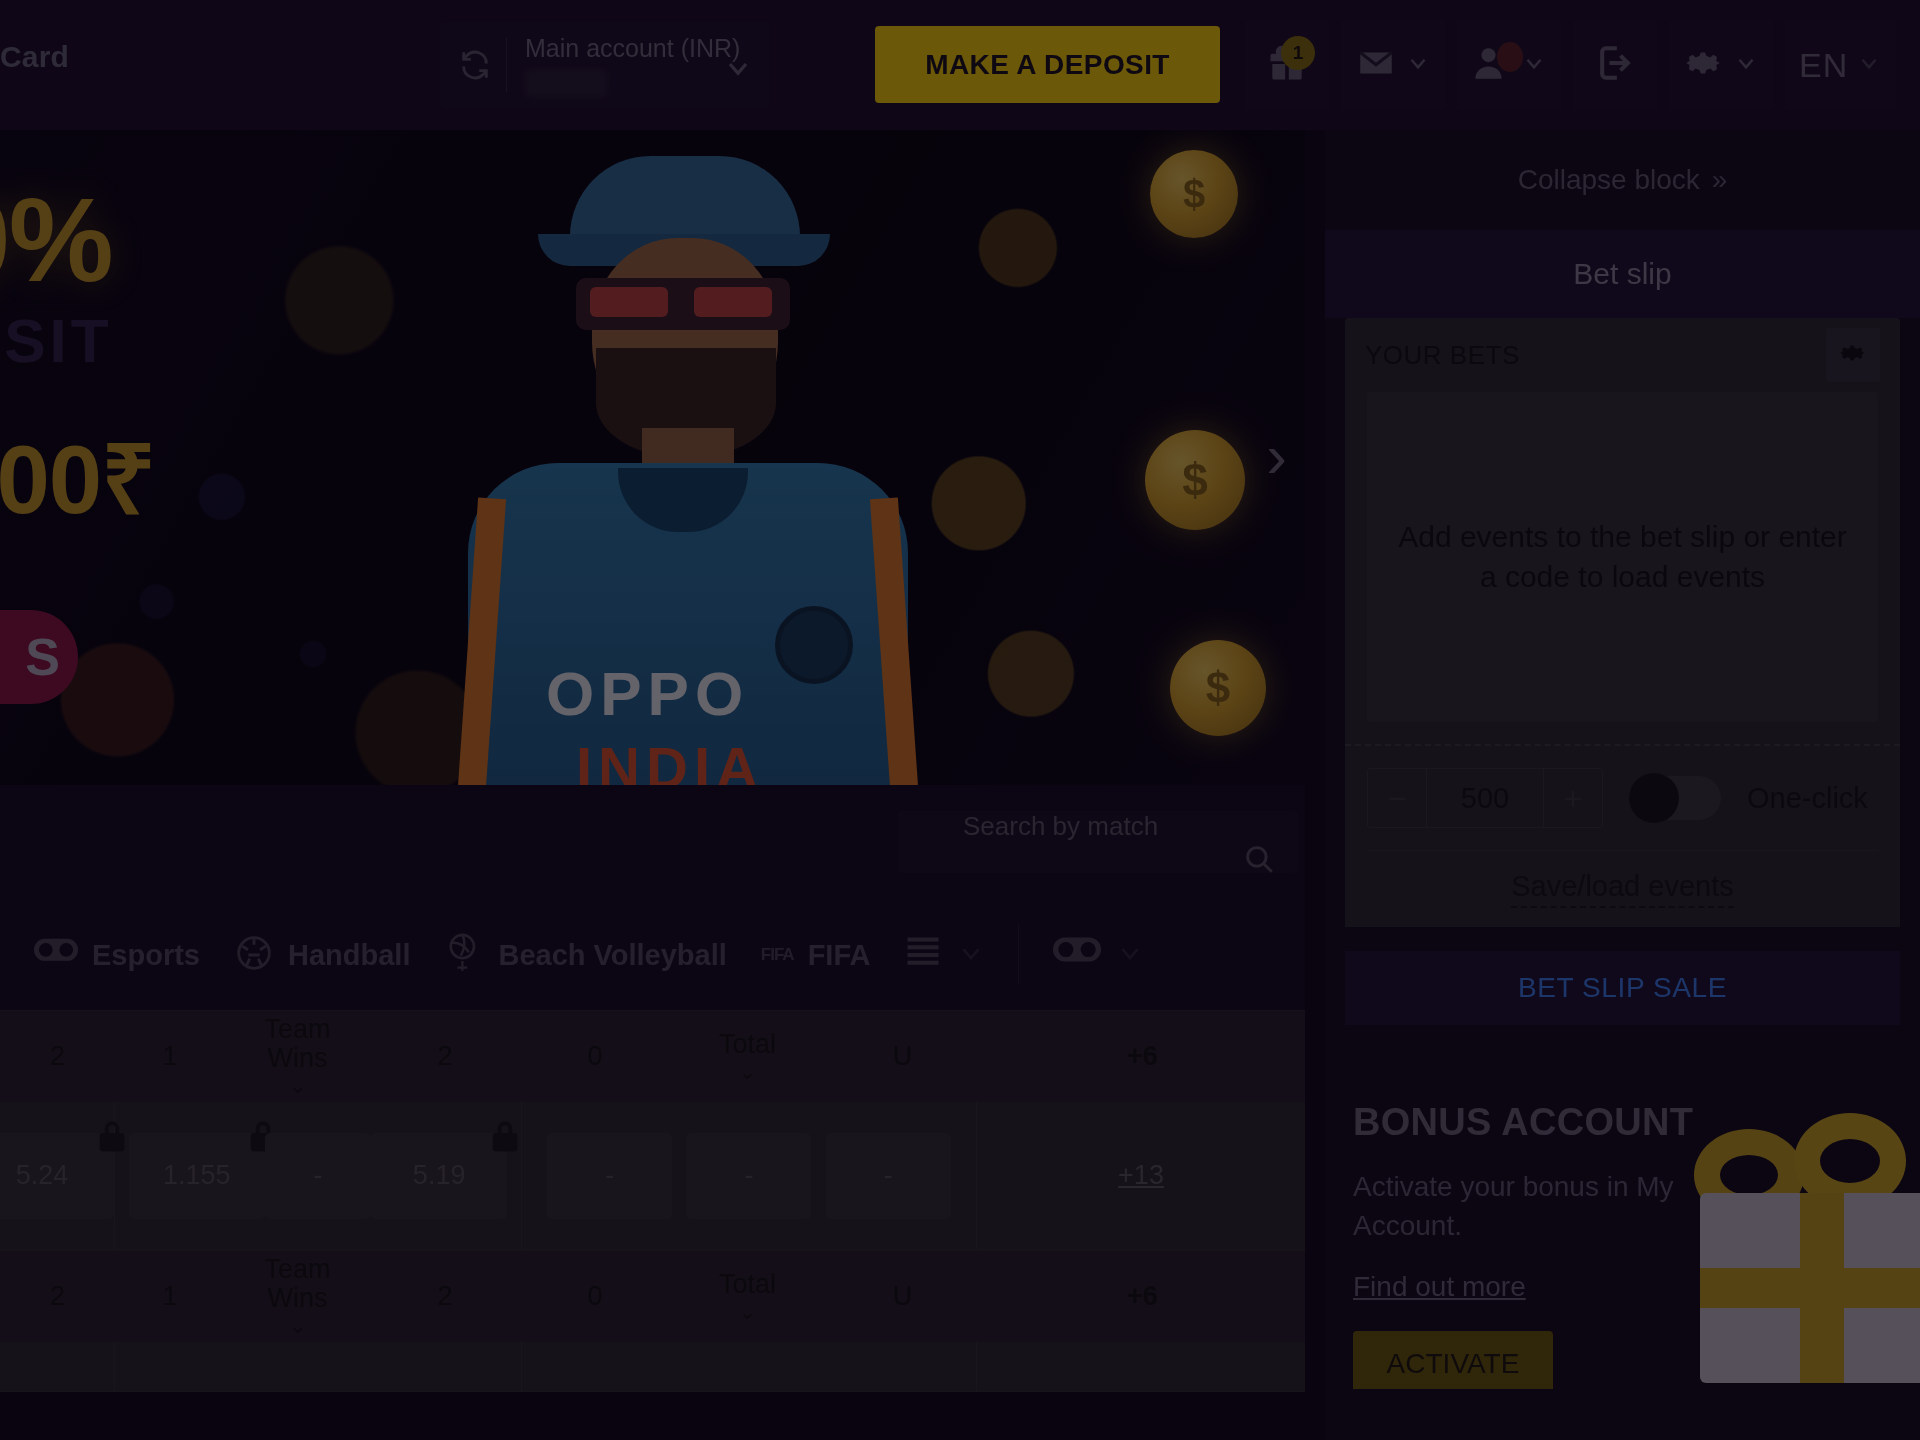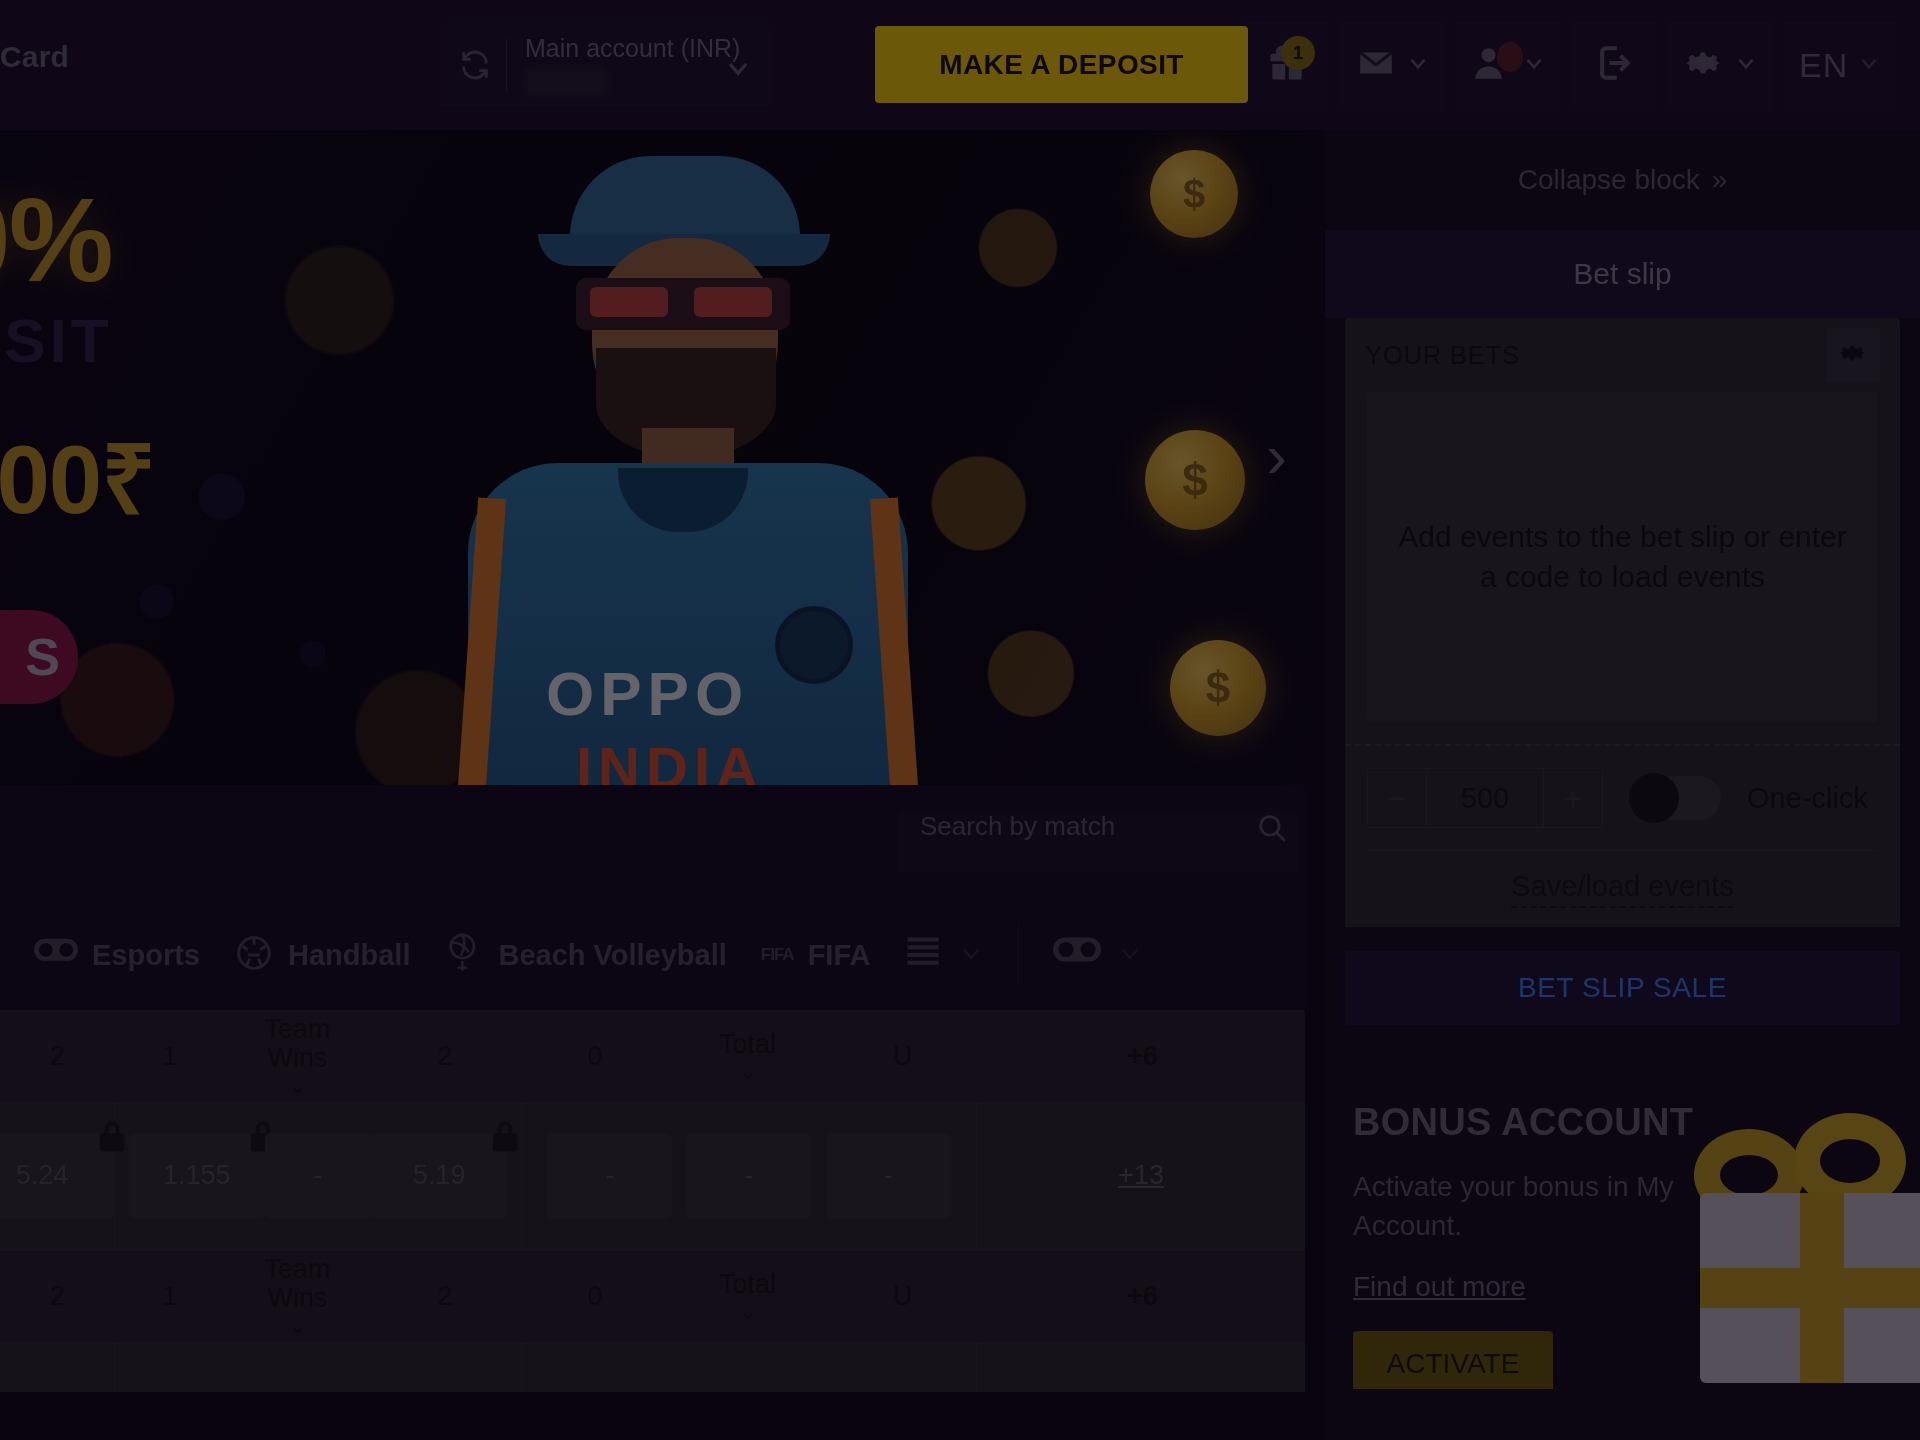--- a/index.html
+++ b/index.html
@@ -45,21 +45,21 @@
     background: rgba(255,255,255,0.055);
     border-radius: 3px;
     filter: blur(3px);
   }
   .acct-caret {
     position: absolute; right: 16px; top: 30px;
     opacity: 0.5;
   }
   .deposit-btn {
     position: absolute; left: 875px; top: 26px;
-    width: 373px; height: 77px;
+    width: 345px; height: 77px;
     background: #FFD600;
     border: none; border-radius: 4px;
     color: #141018; font-size: 28px; font-weight: bold;
     letter-spacing: 0.4px;
     cursor: pointer;
   }
   .hdr-icons {
     position: absolute; left: 1245px; top: 10px;
     height: 110px; display: flex; align-items: center;
   }
@@ -174,21 +174,21 @@
   }
 
   
   .searchstrip {
     position: absolute; left:0; top: 785px; width: 1305px; height: 115px;
     background: #130b1e;
   }
   .searchbox {
     position:absolute; left: 898px; top: 26px; width: 400px; height: 62px;
     background: rgba(255,255,255,0.022); border-radius: 4px;
-    display:flex; align-items:flex-start;
+    display:flex; align-items:flex-end;flex-direction:column;
   }
   .searchbox input {
     flex:1; background:transparent; border:none; outline:none;
     font-family:"Liberation Sans", sans-serif;
     font-size: 26px; color:#8c8496; padding-left: 22px;
   }
   .searchbox input::placeholder { color:#5f5868; }
   .searchbox .mag { margin-right: 22px; opacity:0.45; }
 
   

